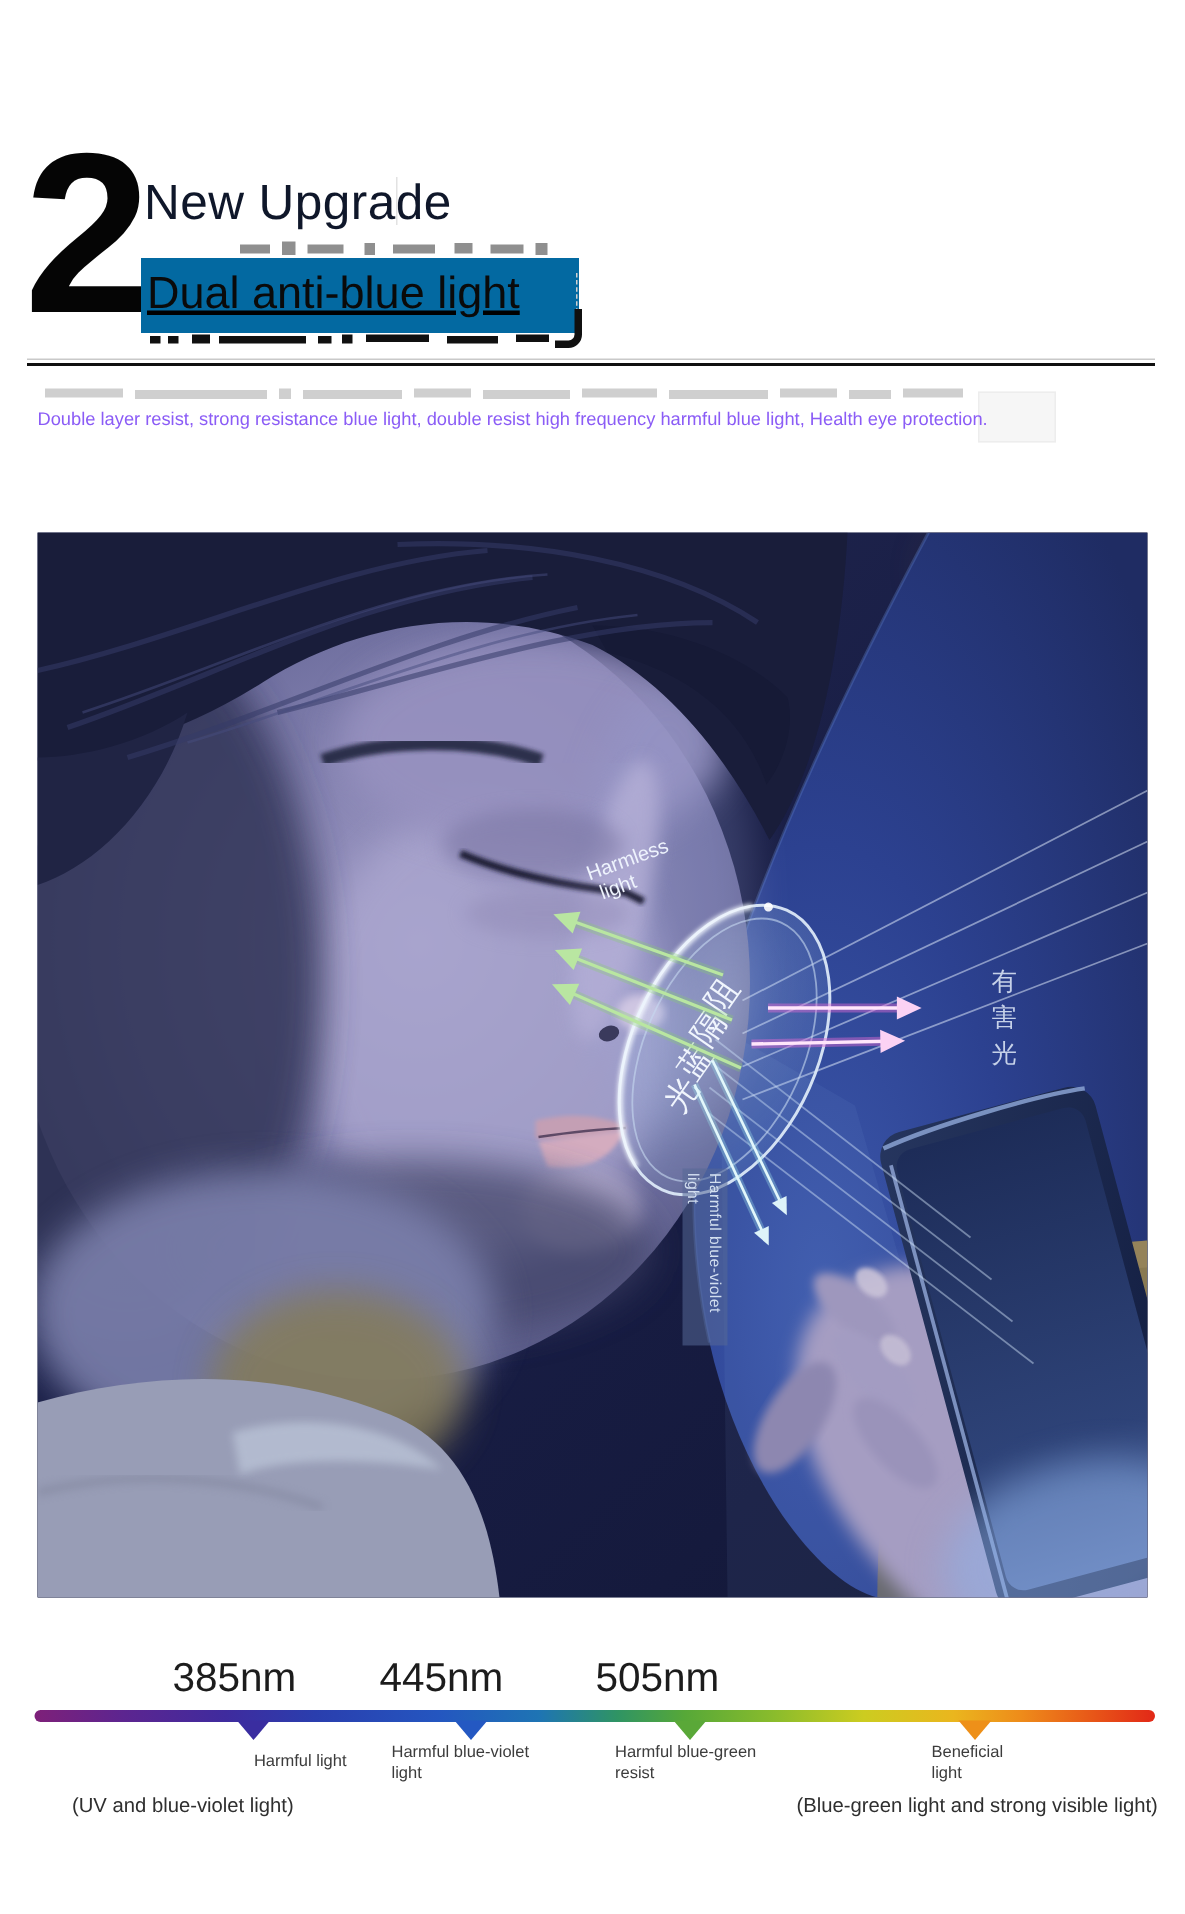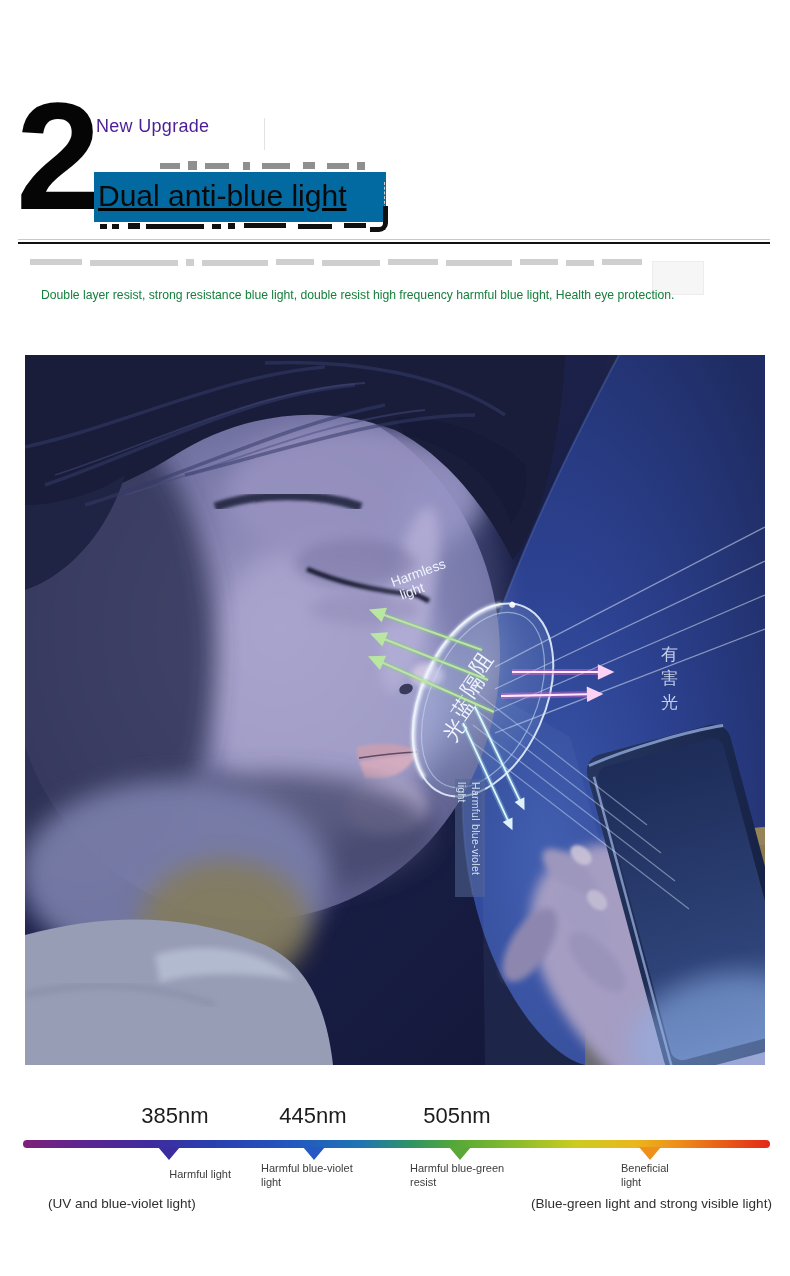--- a/index.html
+++ b/index.html
@@ -2,56 +2,56 @@
 <html><head>
 <meta charset="utf-8">
 <style>
   html,body{margin:0;padding:0;background:#fff;}
   .page{position:relative;width:790px;height:1276px;background:#ffffff;overflow:hidden;
         font-family:"Liberation Sans","DejaVu Sans",sans-serif;}
 
   
   .big-number{position:absolute;left:16px;top:80px;font-size:152px;line-height:1;
               font-weight:700;color:#050505;letter-spacing:-4px;}
-  .subtitle{position:absolute;left:96px;top:116px;font-size:18px;color:#4c1d95;letter-spacing:.3px;}
+  .subtitle{position:absolute;left:96px;top:116px;font-size:33px;color:#0f172a;letter-spacing:.3px;}
   .subtitle-box-edge{position:absolute;left:264px;top:118px;width:1px;height:32px;background:#e2e2e2;}
   .frag{position:absolute;background:#8f8f8f;}
   .frag.dark{background:#101010;}
   .frag.lite{background:#cfcfcf;}
   .frag-hook{position:absolute;left:370px;top:206px;width:13px;height:21px;
              border-right:5px solid #101010;border-bottom:5px solid #101010;
              border-bottom-right-radius:9px;}
   .title-box{position:absolute;left:94px;top:172px;width:292px;height:50px;background:#0369a1;text-decoration:underline;}
   .title-box h1{margin:0;padding:4px 0 0 4px;font-size:30px;line-height:40px;font-weight:400;color:#0a0a0a;}
   .title-box-edge{position:absolute;left:384px;top:182px;width:1px;height:36px;
                   border-left:1px dashed #cfcfcf;}
   .rule-light{position:absolute;left:18px;top:239px;width:752px;height:1px;background:#c9c9c9;}
   .rule{position:absolute;left:18px;top:242px;width:752px;height:2px;background:#101010;}
   .desc-ghost-box{position:absolute;left:652px;top:261px;width:50px;height:32px;
                   background:#f6f6f6;border:1px solid #ededed;}
-  .description{position:absolute;left:25px;top:271px;width:680px;margin:16px;
-               font-size:12.2px;line-height:1.4;color:#15803d;}
+  .description{position:absolute;left:25px;top:271px;width:680px;margin:0;
+               font-size:12.2px;line-height:1.4;color:#8b5cf6;}
 
   
   .hero{position:absolute;left:25px;top:355px;width:740px;height:710px;margin:0;
         overflow:hidden;background:#161c42;}
   .hero svg{display:block;}
   .hbv-label{position:absolute;left:430px;top:424px;width:30px;height:118px;
              background:rgba(86,104,150,.55);color:#d3dff0;font-size:10.5px;line-height:1.35;
              writing-mode:vertical-rl;padding:3px 2px;letter-spacing:.3px;box-sizing:border-box;}
 
   
   .spec-bar{position:absolute;left:23px;top:1140px;width:747px;height:8px;border-radius:4px;
             background:linear-gradient(90deg,#7e2079 0%,#5c2590 8%,#3f2b9e 17%,#2a3eae 25%,
               #2456c0 36%,#1e74b4 45%,#2f9464 52%,#56a838 58%,#8abc2c 66%,#cccc20 74%,
               #eab61e 82%,#ee8c1a 88%,#e85a18 94%,#e22817 100%);}
   .tri{position:absolute;top:1147px;width:0;height:0;
        border-left:11px solid transparent;border-right:11px solid transparent;
        border-top:13px solid #333;}
-  .wl{position:absolute;top:1103px;width:120px;text-align:center;font-size:22px;color:#1c1c1c;}
+  .wl{position:absolute;top:1103px;width:120px;text-align:left;font-size:27px;color:#1c1c1c;}
   .mk-name{position:absolute;font-size:11px;line-height:1.3;color:#3c3c3c;}
   .footnote{position:absolute;top:1196px;width:260px;font-size:13.5px;color:#2f2f2f;}
 </style>
 </head>
 <body>
 
 <div class="page">
 
   <div class="big-number">2</div>
   <div class="subtitle">New Upgrade</div>

